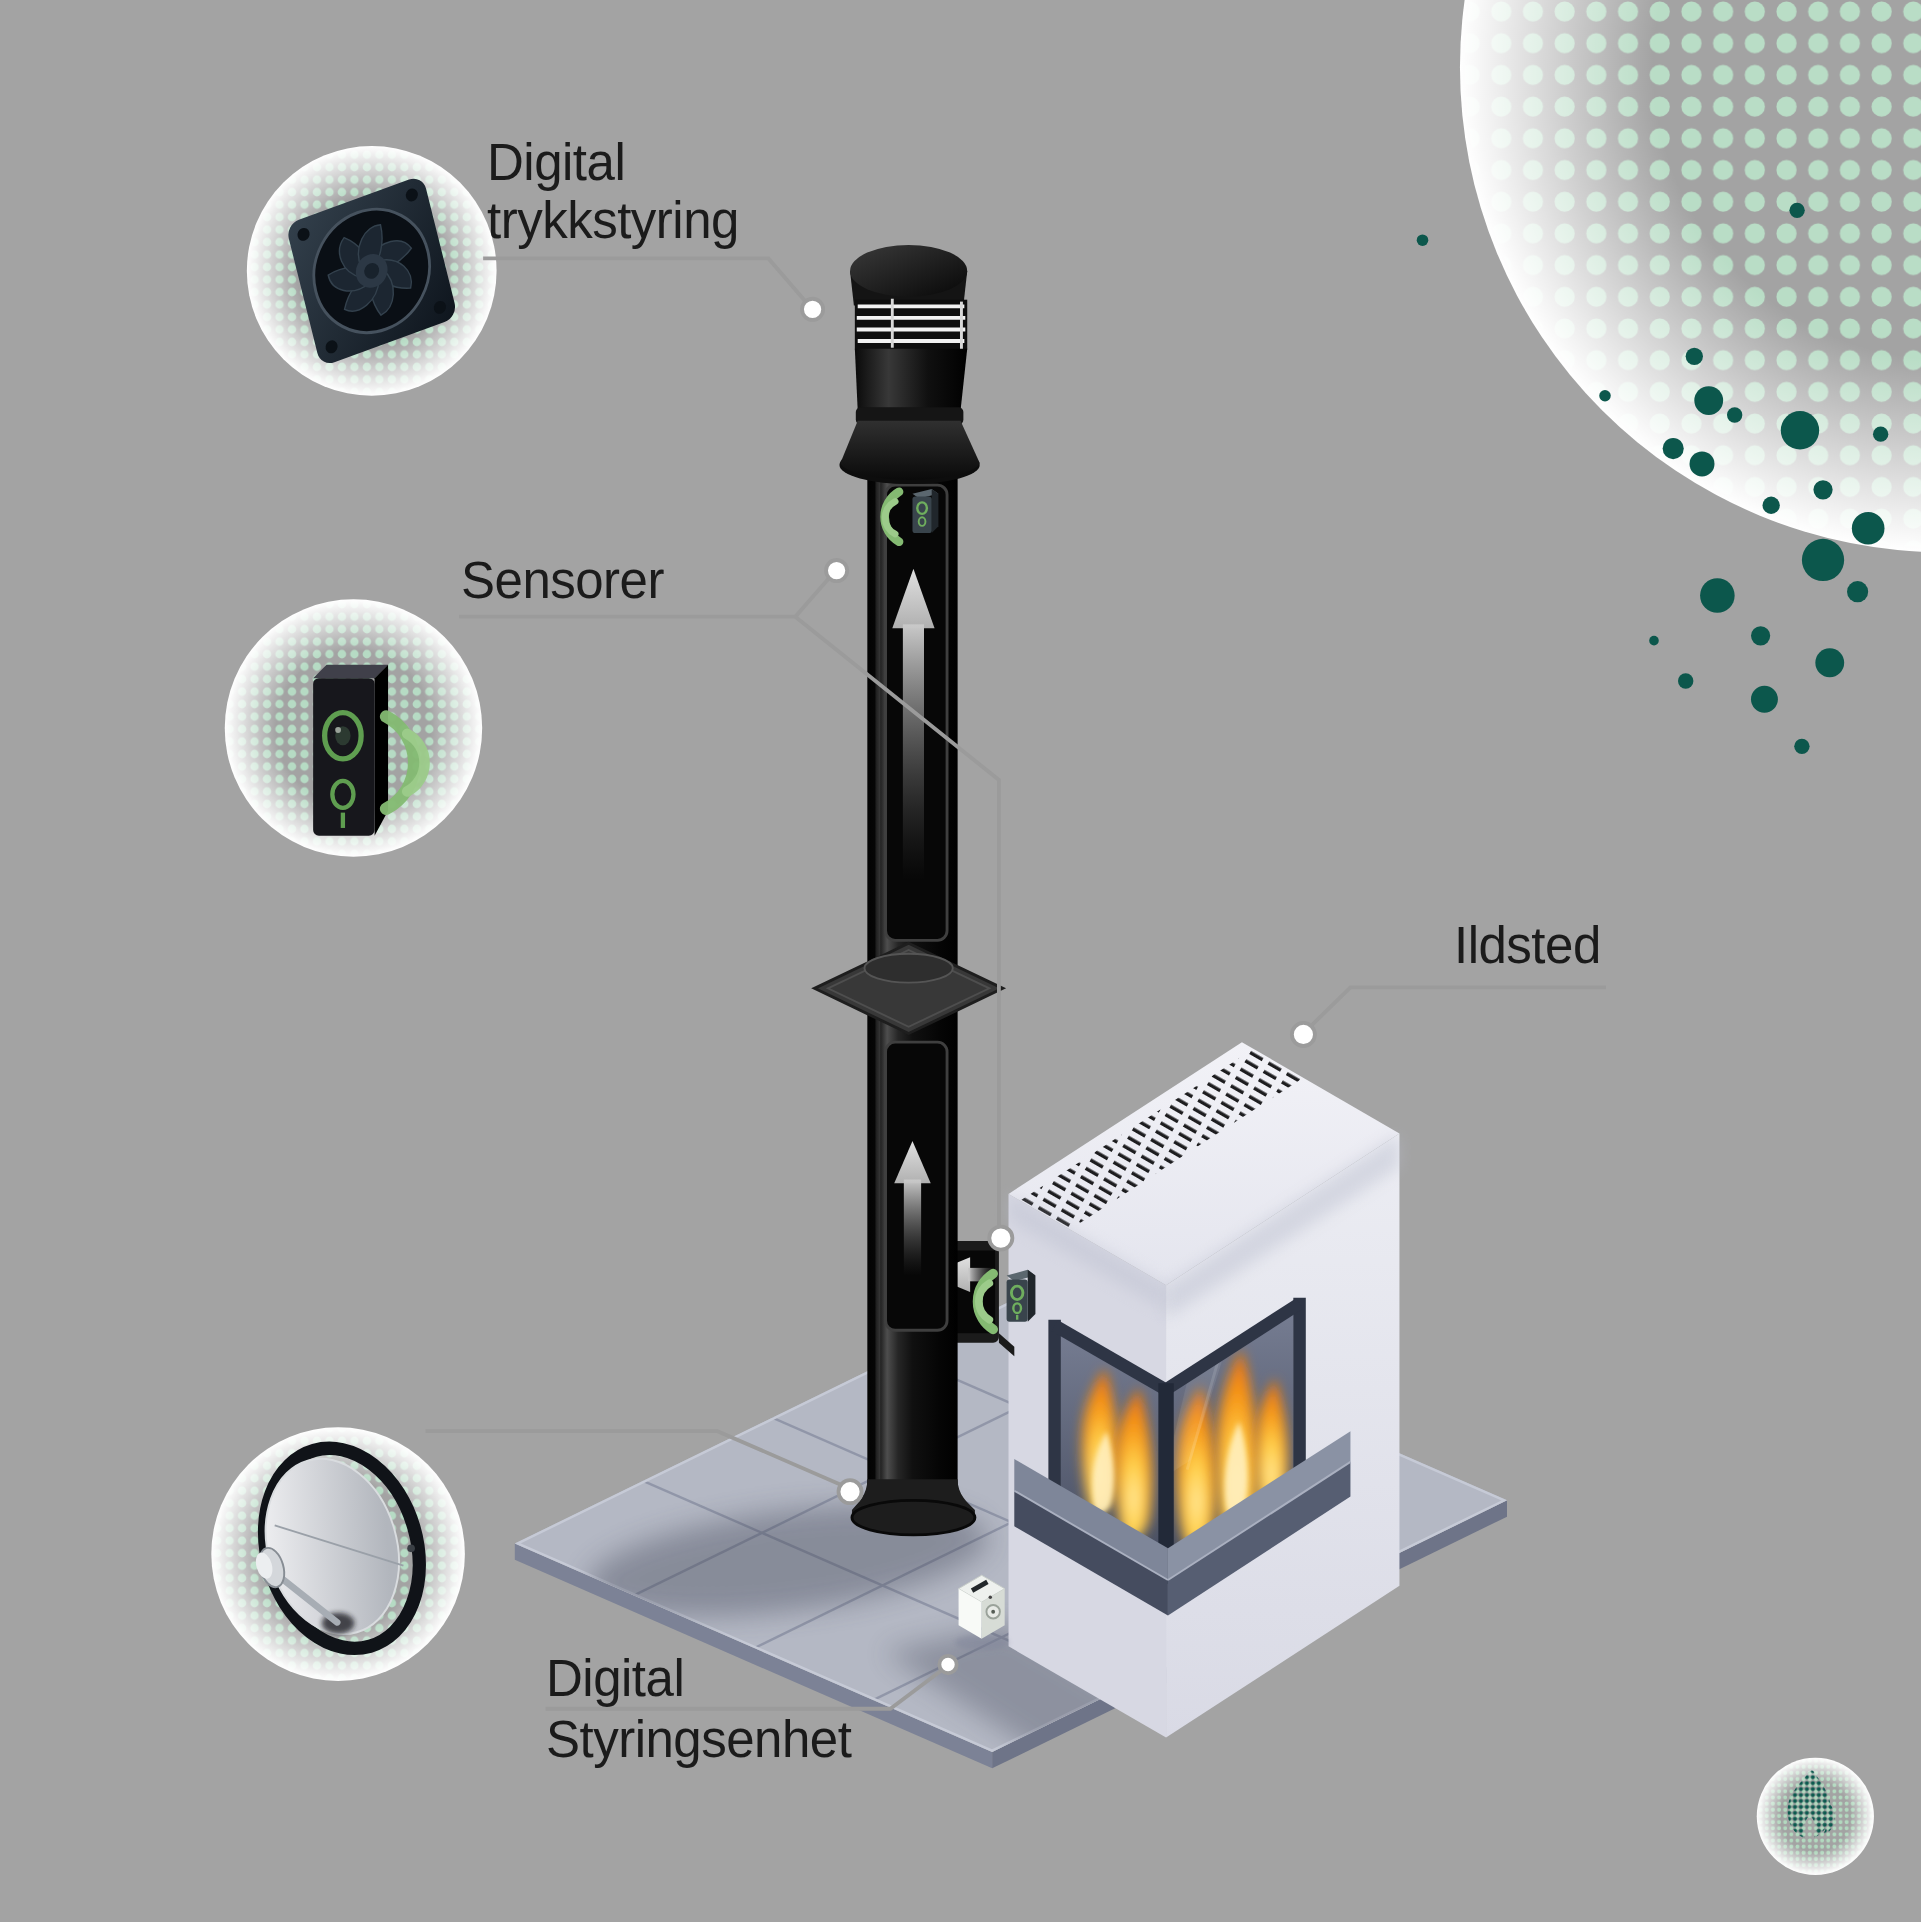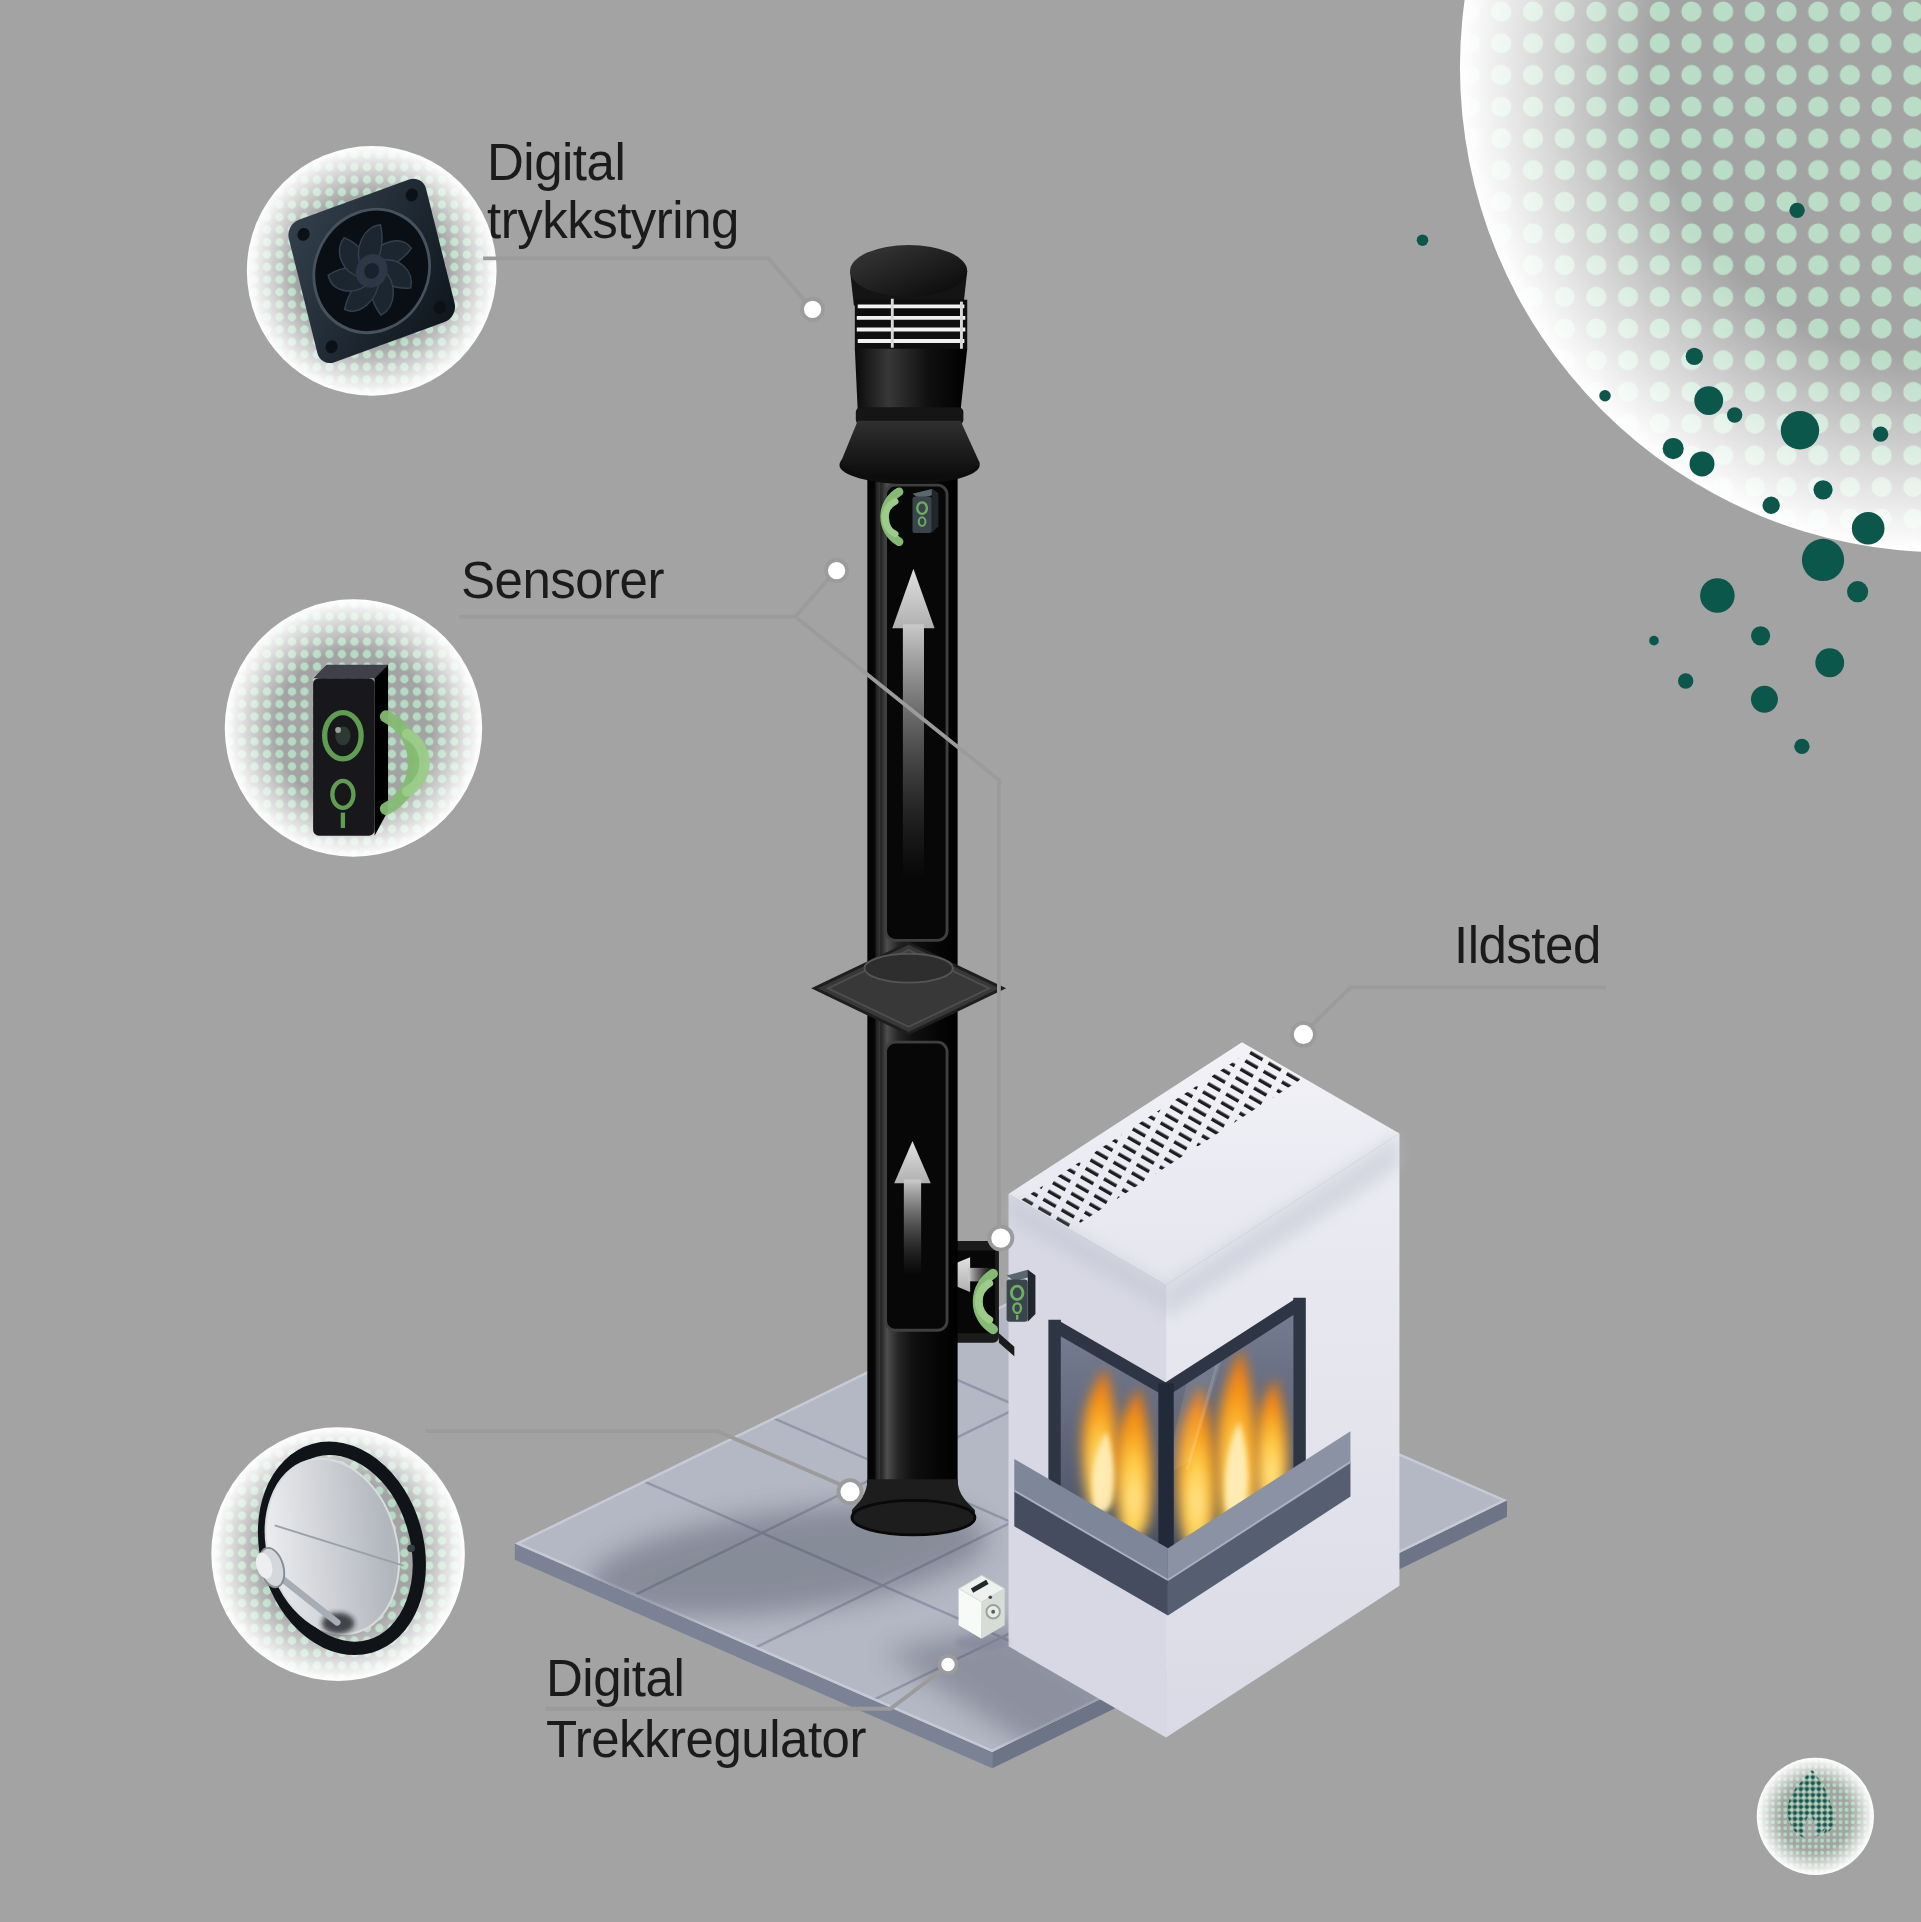--- a/index.html
+++ b/index.html
@@ -411,17 +411,17 @@
   <span class="line">Sensorer</span>
 </div>
 
 <div class="label" style="left:1454px;top:915px;">
   <span class="line">Ildsted</span>
 </div>
 
 
 <div class="label" style="left:546px;top:1648px;line-height:61px;">
   <span class="line">Digital</span>
-  <span class="line">Trekkregulator</span>
+  <span class="line">Styringsenhet</span>
 </div>
 
 </div>
 
 
 </body></html>

